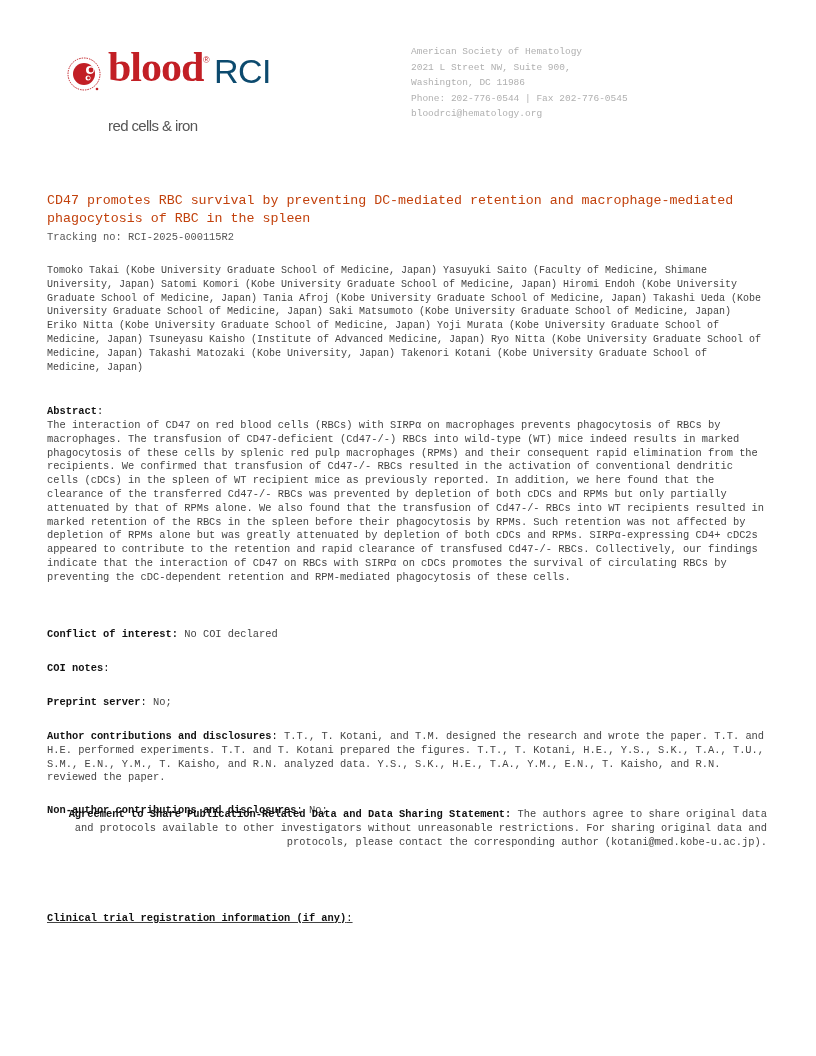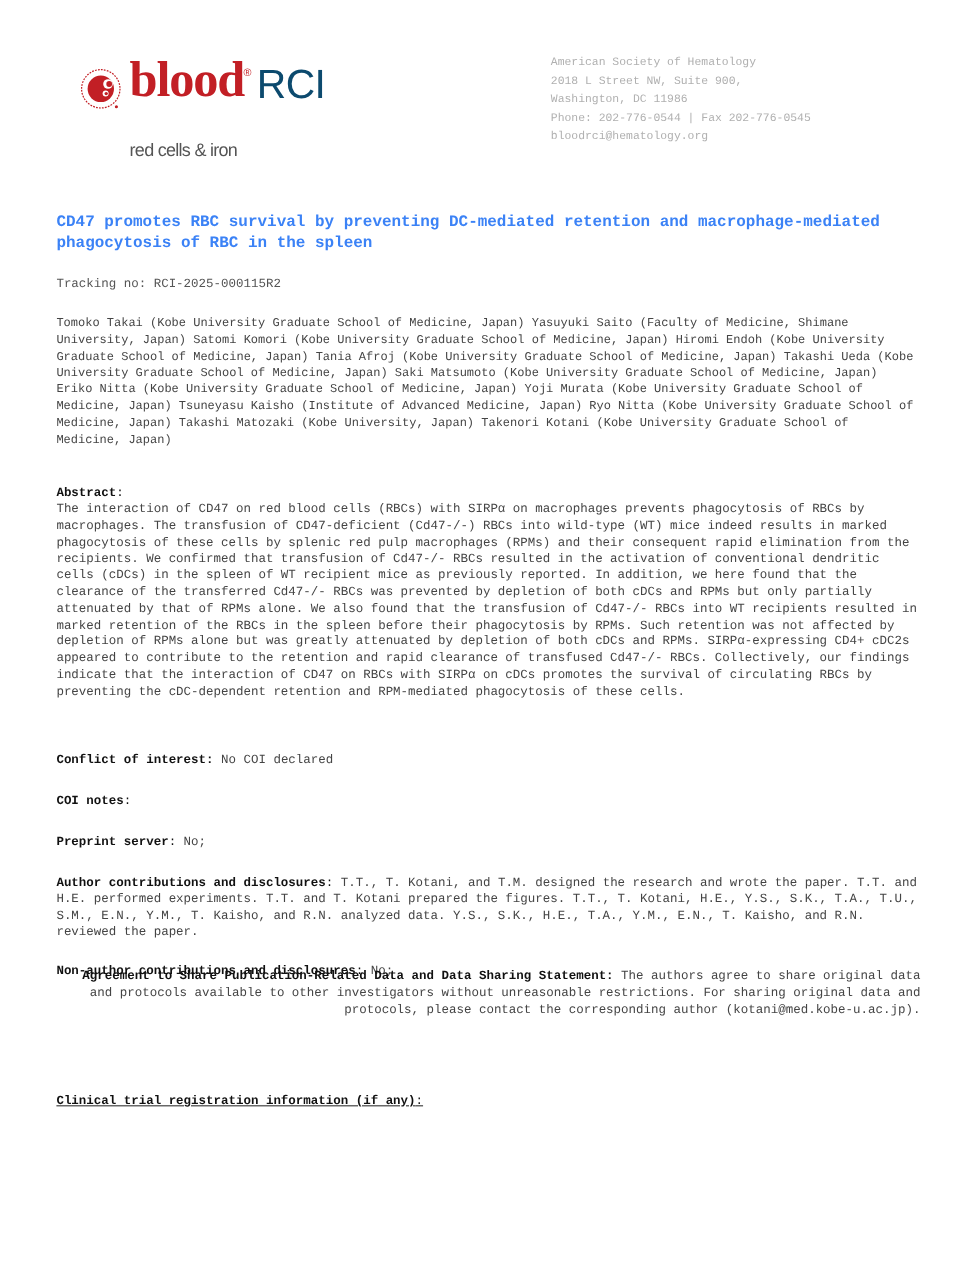--- a/index.html
+++ b/index.html
@@ -66,31 +66,31 @@
       line-height: 1;
       margin-top: 26px;
     }
     .address {
       position: absolute;
       left: 411px; top: 44px;
       font-size: 9.5px;
       line-height: 15.5px;
       color: #b0b0b0;
     }
-    .address div { white-space: nowrap; margin-left: 48px; }
+    .address div { white-space: nowrap; }
 
     .title {
       position: absolute;
-      left: 47px; top: 176px;
+      left: 47px; top: 192px;
       width: 720px;
       font-family: "Liberation Mono", monospace;
-      font-weight: bold;
+      font-weight: normal;
       font-size: 13.3px;
       line-height: 18px;
-      color: #3b82f6;
+      color: #c2410c;
     }
     .tracking {
       position: absolute;
       left: 47px; top: 231px;
       font-size: 10.4px;
       color: #555555;
     }
     .authors {
       position: absolute;
       left: 47px; top: 264px;
@@ -139,21 +139,21 @@
       <circle cx="31" cy="33" r="1.3" fill="#c21f25"></circle>
     </svg>
     <span class="logo-blood">blood</span>
     <span class="logo-reg">®</span>
     <span class="logo-rci">RCI</span>
     <span class="logo-sub">red cells &amp; iron</span>
   </div>
 
   <div class="address">
     <div>American Society of Hematology</div>
-    <div>2018 L Street NW, Suite 900,</div>
+    <div>2021 L Street NW, Suite 900,</div>
     <div>Washington, DC 11986</div>
     <div>Phone: 202-776-0544 | Fax 202-776-0545</div>
     <div>bloodrci@hematology.org</div>
   </div>
 </div>
 
 <div class="title">CD47 promotes RBC survival by preventing DC-mediated retention and macrophage-mediated phagocytosis of RBC in the spleen</div>
 
 <div class="tracking">Tracking no: RCI-2025-000115R2</div>
 

